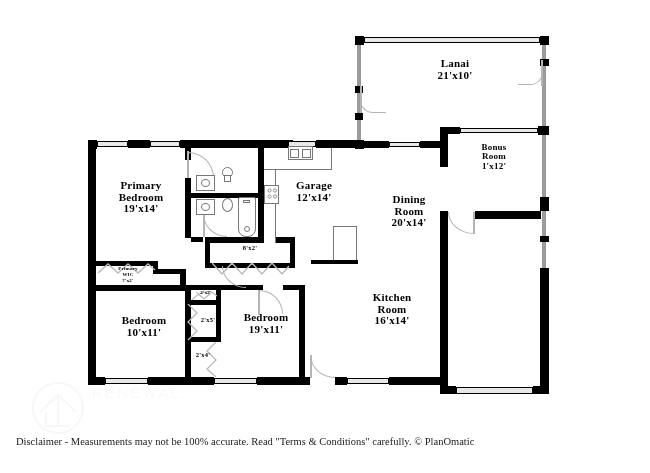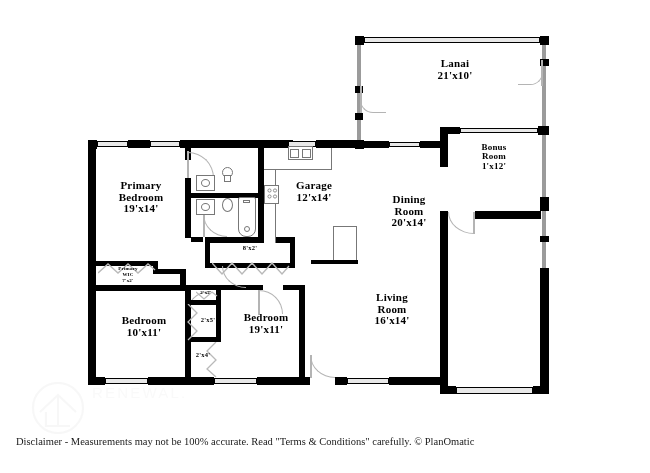--- a/index.html
+++ b/index.html
@@ -228,21 +228,21 @@
   <div class="lab big" style="left:374px;top:178px;width:70px;margin-top:16px;">
     <span class="n">Dining</span>
     <span class="n">Room</span>
     <span class="d">20'x14'</span>
   </div>
 
   <div class="fix" style="left:333px;top:226px;width:24px;height:36px;"></div>
   <div class="w" style="left:311px;top:260px;width:47px;height:4px;"></div>
 
   <div class="lab big" style="left:355px;top:292px;width:74px;">
-    <span class="n">Living</span>
+    <span class="n">Kitchen</span>
     <span class="n">Room</span>
     <span class="d">16'x14'</span>
   </div>
 
   <div class="lab big" style="left:104px;top:315px;width:80px;">
     <span class="n">Bedroom</span>
     <span class="d">10'x11'</span>
   </div>
 
   <div class="door" style="left:186px;top:291px;width:24px;height:24px;border-width:1px 0 0 1px;border-radius:100% 0 0 0;"></div>

